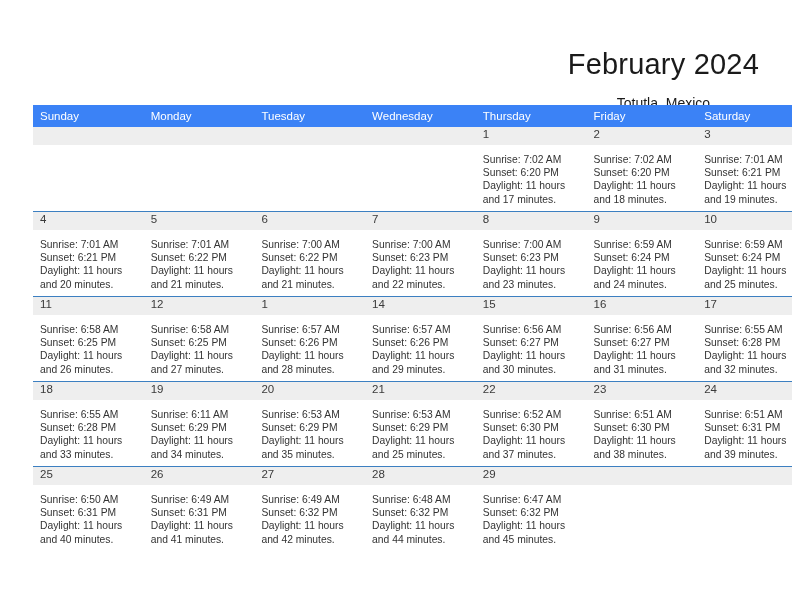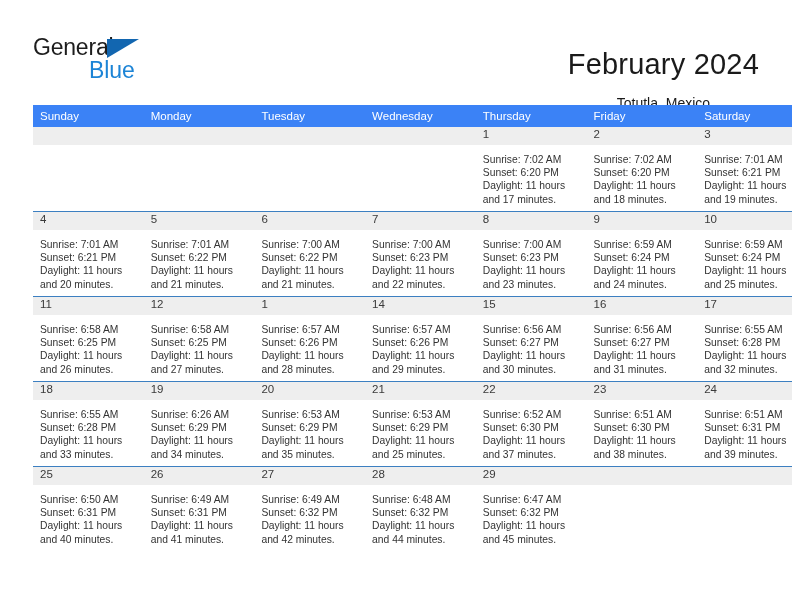--- a/index.html
+++ b/index.html
@@ -138,25 +138,20 @@
     white-space: nowrap;
   }
 </style>
 </head>
 <body>
 
 <div class="page">
 
   <div class="header">
 
-    <div class="logo">
-      <span class="logo-general">General</span>
-      <span class="logo-tri"></span>
-      <span class="logo-blue">Blue</span>
-    </div>
 
     <div class="title-block">
       <div class="cal-title">February 2024</div>
       <div class="cal-subtitle">Totutla, Mexico</div>
     </div>
 
   </div>
 
   <table class="calendar">
     <thead>
@@ -372,21 +367,21 @@
             <div class="cell-body">
               <div>Sunrise: 6:55 AM</div>
               <div>Sunset: 6:28 PM</div>
               <div>Daylight: 11 hours</div>
               <div>and 33 minutes.</div>
             </div>
           </td>
           <td>
             <div class="daynum-band">19</div>
             <div class="cell-body">
-              <div>Sunrise: 6:26 AM</div>
+              <div>Sunrise: 6:11 AM</div>
               <div>Sunset: 6:29 PM</div>
               <div>Daylight: 11 hours</div>
               <div>and 34 minutes.</div>
             </div>
           </td>
           <td>
             <div class="daynum-band">20</div>
             <div class="cell-body">
               <div>Sunrise: 6:53 AM</div>
               <div>Sunset: 6:29 PM</div>

